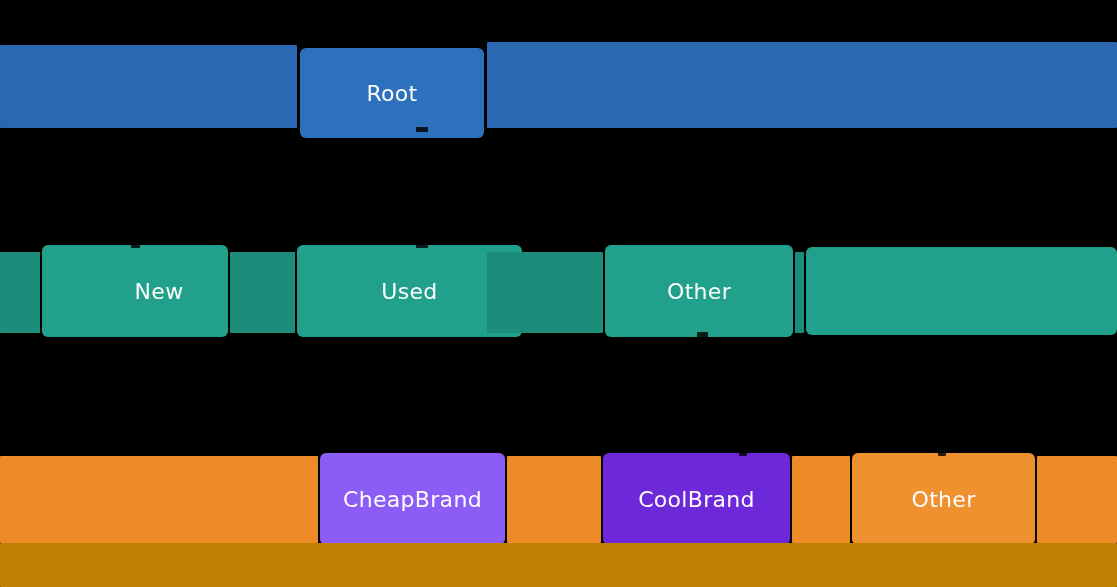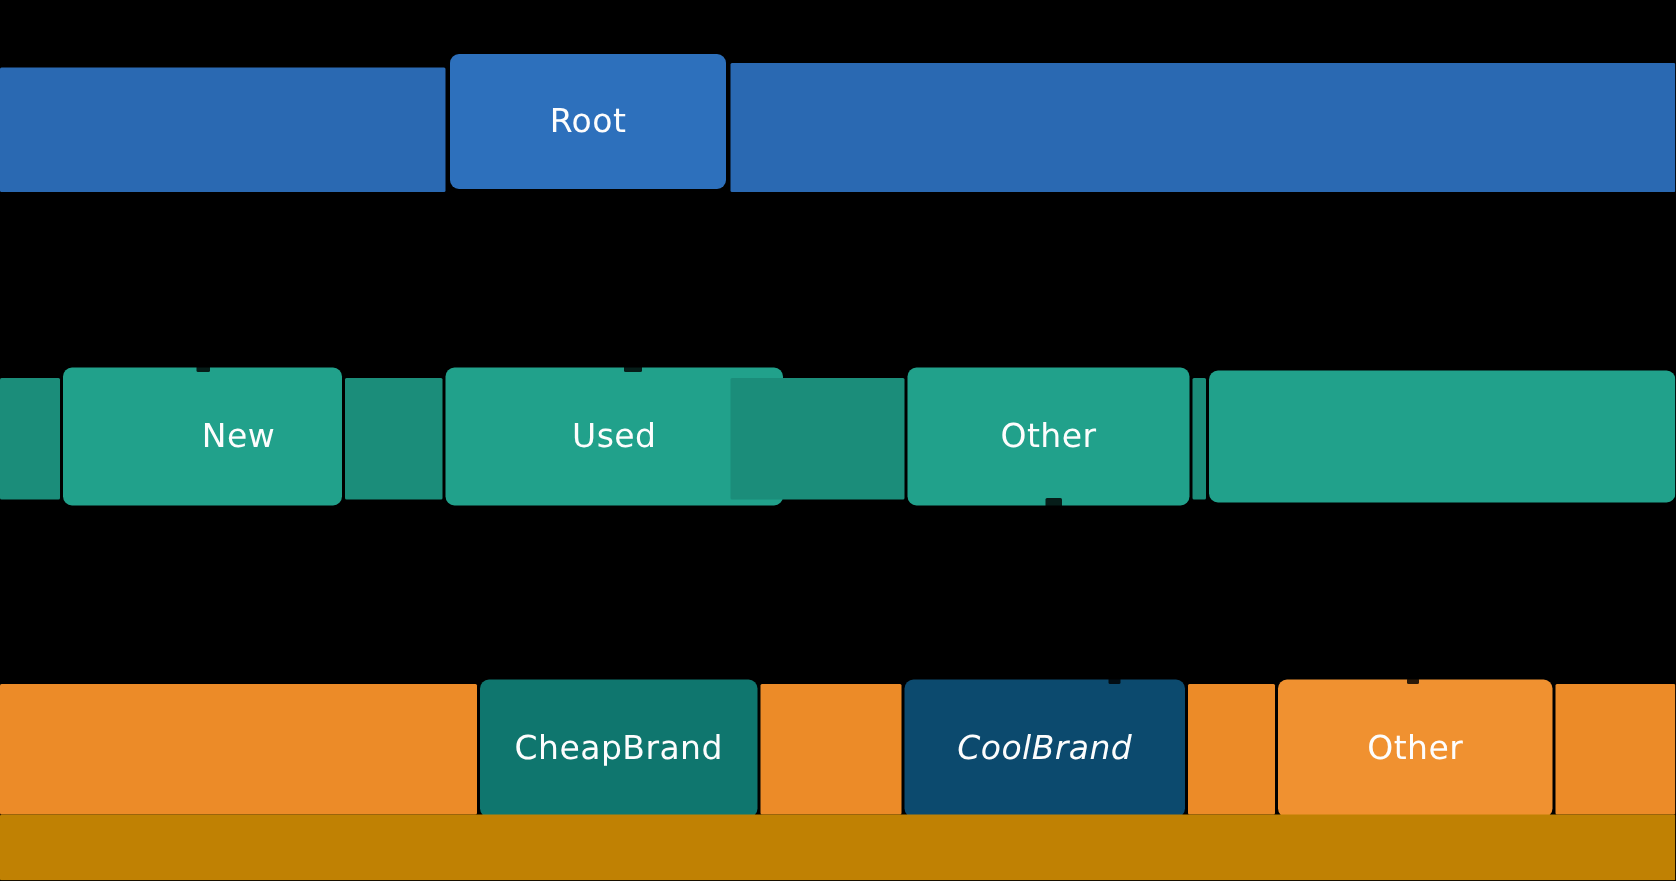--- a/index.html
+++ b/index.html
@@ -38,44 +38,44 @@
     position: absolute;
     background: rgba(0, 0, 0, 0.82);
     border-radius: 1px;
   }
 </style>
 </head>
 <body>
 
 <div class="stage" style="background: rgb(0, 0, 0);">
     <div class="tile band" style="left: 0px; top: 45px; width: 297px; height: 83px; background: rgb(42, 105, 178);"></div>
-    <div class="tile node" style="left: 300px; top: 36px; width: 184px; height: 90px; background: rgb(45, 112, 188);">
+    <div class="tile node" style="left: 300px; top: 48px; width: 184px; height: 90px; background: rgb(45, 112, 188);">
       <span class="lbl">Root</span>
     </div>
     <div class="tile band" style="left: 487px; top: 42px; width: 630px; height: 86px; background: rgb(42, 105, 178);"></div>
     <div class="tile band" style="left: 0px; top: 252px; width: 40px; height: 81px; background: rgb(27, 141, 122);"></div>
     <div class="tile node" style="left: 42px; top: 245px; width: 186px; height: 92px; background: rgb(33, 161, 139); padding-left: 48px;">
       <span class="lbl">New</span>
     </div>
     <div class="tile band" style="left: 230px; top: 252px; width: 65px; height: 81px; background: rgb(27, 141, 122);"></div>
     <div class="tile node" style="left: 297px; top: 245px; width: 225px; height: 92px; background: rgb(33, 161, 139);">
       <span class="lbl">Used</span>
     </div>
     <div class="tile band" style="left: 487px; top: 252px; width: 116px; height: 81px; background: rgb(27, 141, 122);"></div>
     <div class="tile node" style="left: 605px; top: 245px; width: 188px; height: 92px; background: rgb(33, 161, 139);">
       <span class="lbl">Other</span>
     </div>
     <div class="tile band" style="left: 795px; top: 252px; width: 9px; height: 81px; background: rgb(27, 141, 122);"></div>
     <div class="tile node" style="left: 806px; top: 247px; width: 311px; height: 88px; background: rgb(33, 161, 139);"></div>
     <div class="tile band" style="left: 0px; top: 456px; width: 318px; height: 87px; background: rgb(236, 139, 40);"></div>
-    <div class="tile node" style="left: 320px; top: 453px; width: 185px; height: 92px; background: #0f766e; justify-content: center;">
+    <div class="tile node" style="left: 320px; top: 453px; width: 185px; height: 92px; background: #8b5cf6; justify-content: center;">
       <span class="lbl">CheapBrand</span>
     </div>
     <div class="tile band" style="left: 507px; top: 456px; width: 94px; height: 87px; background: rgb(236, 139, 40);"></div>
-    <div class="tile node" style="left: 603px; top: 453px; width: 187px; height: 92px; background: #0c4a6e; font-style: italic;">
+    <div class="tile node" style="left: 603px; top: 453px; width: 187px; height: 92px; background: #6d28d9;">
       <span class="lbl">CoolBrand</span>
     </div>
     <div class="tile band" style="left: 792px; top: 456px; width: 58px; height: 87px; background: rgb(236, 139, 40);"></div>
     <div class="tile node" style="left: 852px; top: 453px; width: 183px; height: 92px; background: rgb(240, 145, 48);">
       <span class="lbl">Other</span>
     </div>
     <div class="tile band" style="left: 1037px; top: 456px; width: 80px; height: 87px; background: rgb(236, 139, 40);"></div>
     <div class="tile band" style="left: 0px; top: 543px; width: 1117px; height: 44px; background: rgb(192, 129, 3);"></div>
     <div class="stub" style="left: 416px; top: 127px; width: 12px; height: 5px;"></div>
     <div class="stub" style="left: 416px; top: 243px; width: 12px; height: 5px;"></div>

